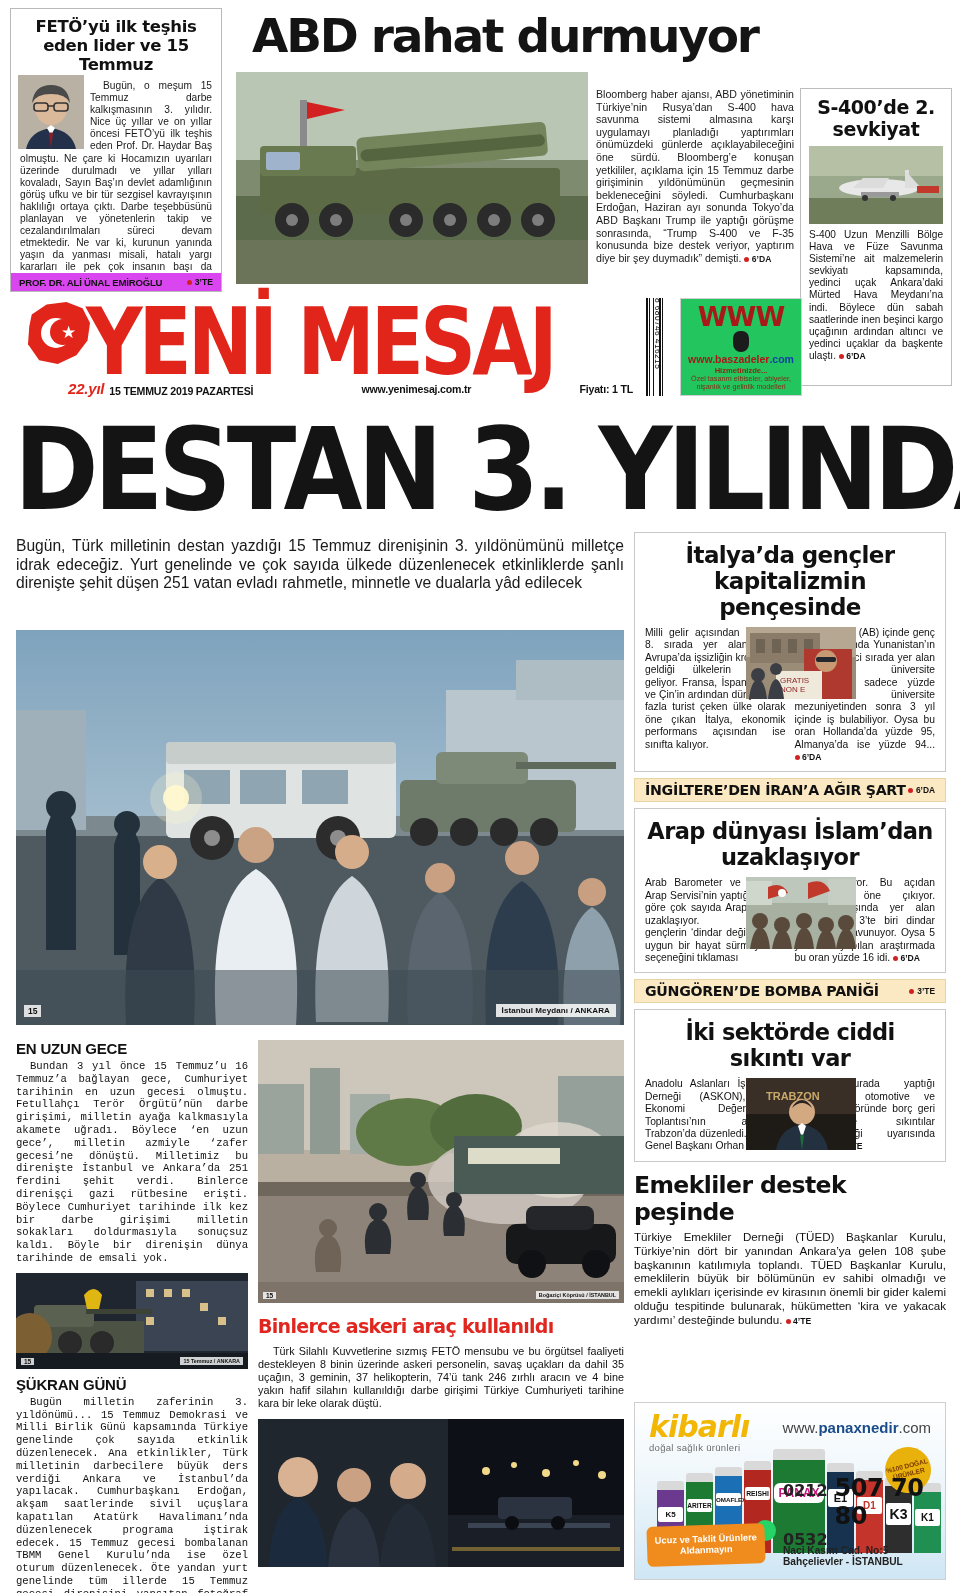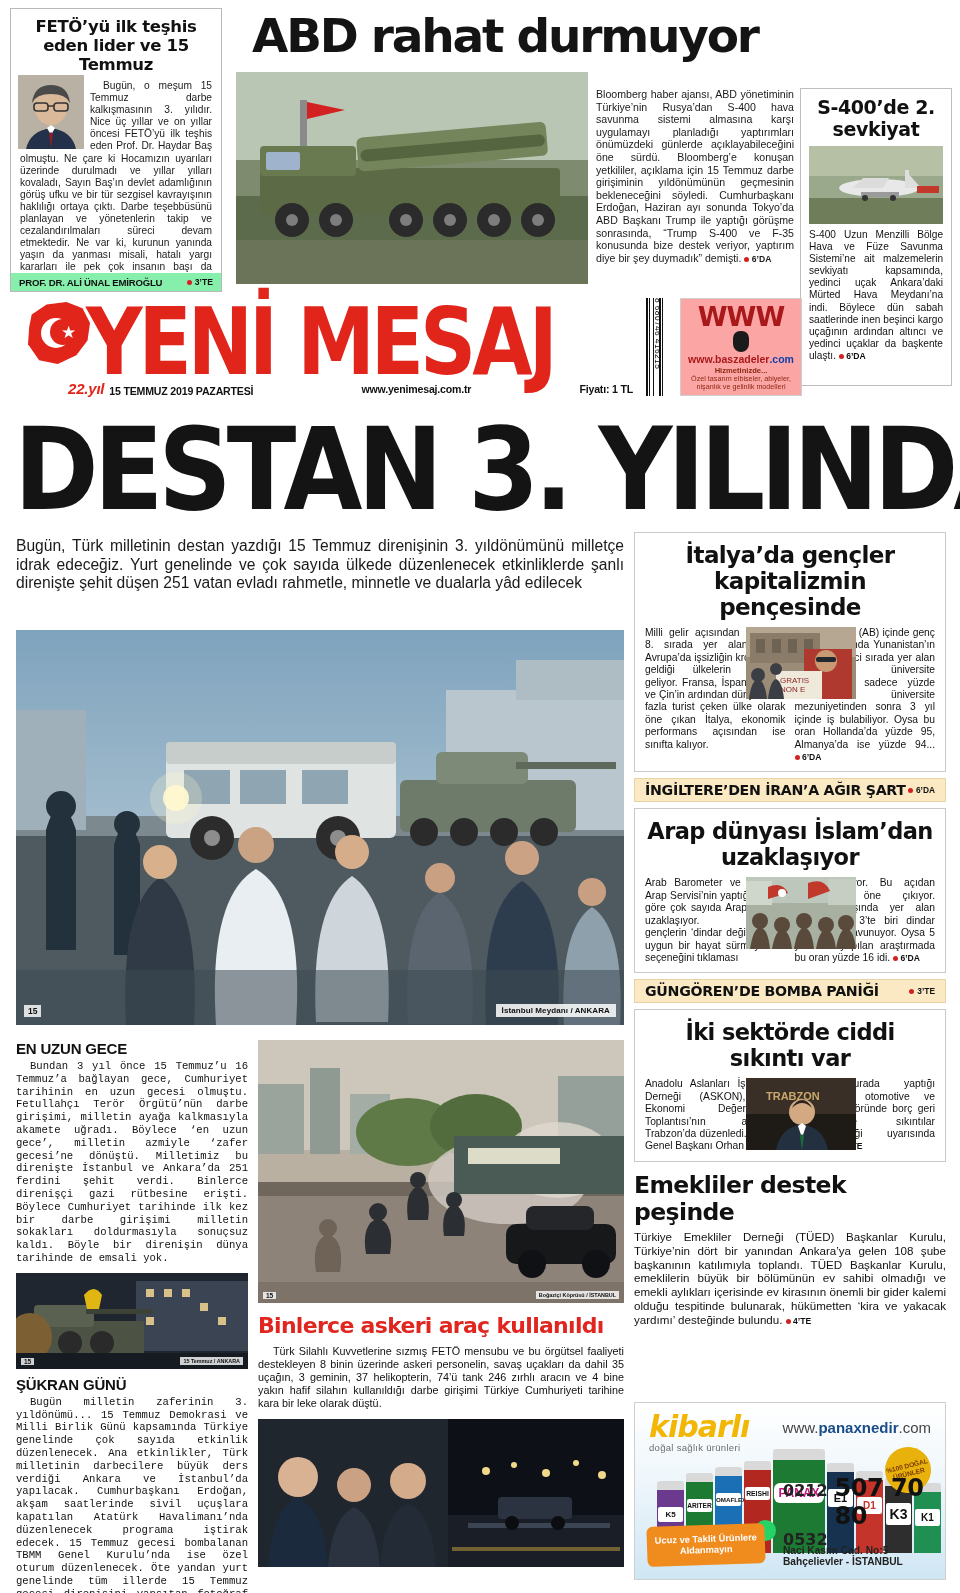--- a/index.html
+++ b/index.html
@@ -29,21 +29,21 @@
     text-align: justify; text-indent: 13px; color: #1a1a1a;
     hyphens: auto;
   }
   .op-photo {
     float: left; width: 66px; height: 74px; margin: 1px 6px 0 -2px;
     border-radius: 2px; overflow: hidden; shape-outside: margin-box;
     background:#6b6054;
   }
   .op-byline {
     position: absolute; left: 0; right: 0; bottom: 0; height: 18px;
-    background: #86efac; display: flex; align-items: center;
+    background: #d946ef; display: flex; align-items: center;
     padding: 0 8px; justify-content: space-between;
   }
   .op-byline .nm { font-size: 9.6px; font-weight: 700; letter-spacing: -0.2px; }
   .op-byline .pg { font-size: 8.6px; font-weight: 700; color:#111; display:flex; align-items:center; gap:3px;}
   .dot { width: 5px; height: 5px; border-radius: 50%; background:#d32121; display:inline-block; }
   .top-headline {
     font-family: "DejaVu Sans", sans-serif;
     font-weight: 700; font-size: 47px; line-height: 52px;
     letter-spacing: -2.2px; color:#141414; white-space: nowrap;
     position: absolute; left: 252px; top: 10px;
@@ -104,21 +104,21 @@
   .barcode { position: absolute; left: 636px; top: 4px; width: 26px; height: 98px; }
   .barcode .bars { width: 17px; height: 98px; background:
     repeating-linear-gradient(90deg,#111 0 1.5px,#fff 1.5px 3px,#111 3px 4px,#fff 4px 6.5px); }
   .barcode .num {
     position: absolute; left: 17px; top: 0; width: 98px; height: 11px;
     transform: rotate(90deg); transform-origin: left top;
     font-size: 8.4px; letter-spacing: 0.4px; white-space: nowrap;
   }
   .adbox {
     position: absolute; left: 670px; top: 4px; width: 122px; height: 98px;
-    border: 1px solid #cfcfcf; text-align:center; overflow:hidden; background:#fca5a5;
+    border: 1px solid #cfcfcf; text-align:center; overflow:hidden; background:#22c55e;
   }
   .adbox .www { font-family:"DejaVu Sans",sans-serif; font-weight:700; color:#a9181a; font-size:27px; line-height:27px; margin-top:4px; letter-spacing:-1px;}
   .adbox .mouse { width: 16px; height: 21px; border-radius: 8px 8px 9px 9px; background:#1b1b1b; margin: 1px auto 0; }
   .adbox .url { font-size: 10.5px; font-weight: 700; color:#1140a8; margin-top:1px; }
   .adbox .url b { color:#a9181a; }
   .adbox .sub1 { font-size: 7.6px; font-weight:700; color:#8a2a12; margin-top:1px;}
   .adbox .sub2 { font-size: 7.2px; color:#8a2a12; line-height:8.4px; }
 
   
   .giant {
@@ -156,21 +156,21 @@
   .lcol p { font-size: 10.6px; line-height: 12.8px; text-align: justify; text-indent: 14px; font-family: Liberation Mono, monospace; }
   .lcol .ph { width: 232px; height: 96px; margin: 8px 0 7px; overflow:hidden; position:relative; background:#2a2f3a;}
   .mini-num { position:absolute; left:5px; bottom:4px; background:rgba(255,255,255,.8); font-size:6.5px; font-weight:700; padding:0 3px;}
   .mini-cap { position:absolute; right:5px; bottom:4px; background:rgba(255,255,255,.8); font-size:5.4px; font-weight:700; padding:1px 3px;}
 
   
   .mcol { position: absolute; left: 258px; top: 1040px; width: 366px; }
   .mcol .bigph { width: 366px; height: 263px; overflow:hidden; position:relative; background:#6b6257; }
   .mcol .redhead {
     font-family:"DejaVu Sans",sans-serif; font-weight:700; color:#e0261f;
-    font-size: 22px; line-height: 28px; letter-spacing:-.7px; margin-top: 9px;
+    font-size: 19px; line-height: 28px; letter-spacing:-.7px; margin-top: 9px;
   }
   .mcol p { margin-top: 5px; font-size: 10.8px; line-height: 12.9px; text-align: justify; text-indent: 15px; }
   .mcol .ph2 { margin-top: 9px; width: 366px; height: 148px; overflow:hidden; position:relative; background:#242b33;}
 
   
   .rcol { position: absolute; left: 634px; top: 532px; width: 312px; }
   .rbox { border: 1px solid #c9c9c9; padding: 9px 10px 8px; background:#fff; }
   .rbox h3 {
     font-family:"DejaVu Sans",sans-serif; font-weight:700;
     font-size: 23px; line-height: 26px; text-align:center; letter-spacing:-.6px; color:#111;

